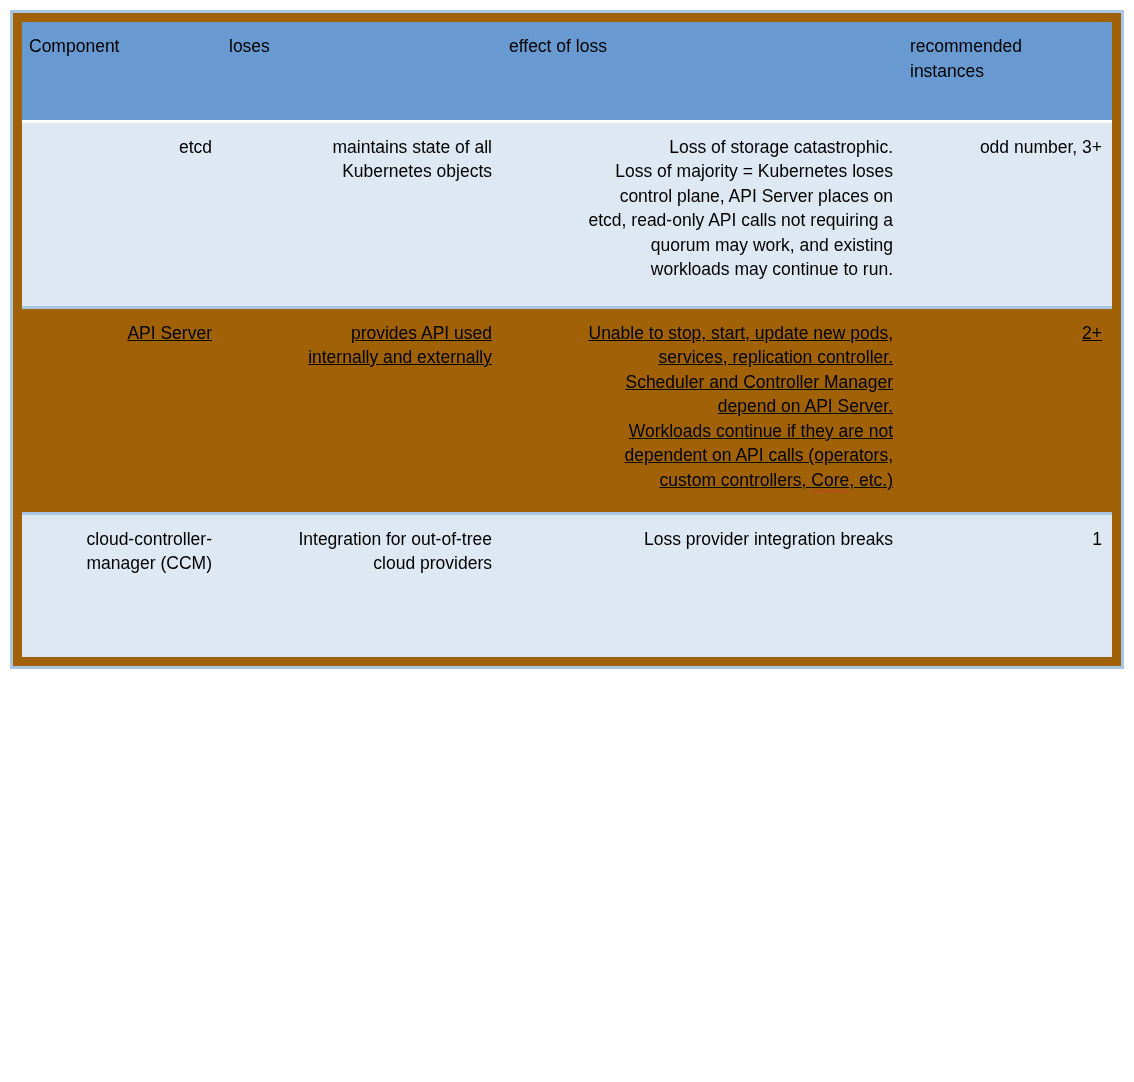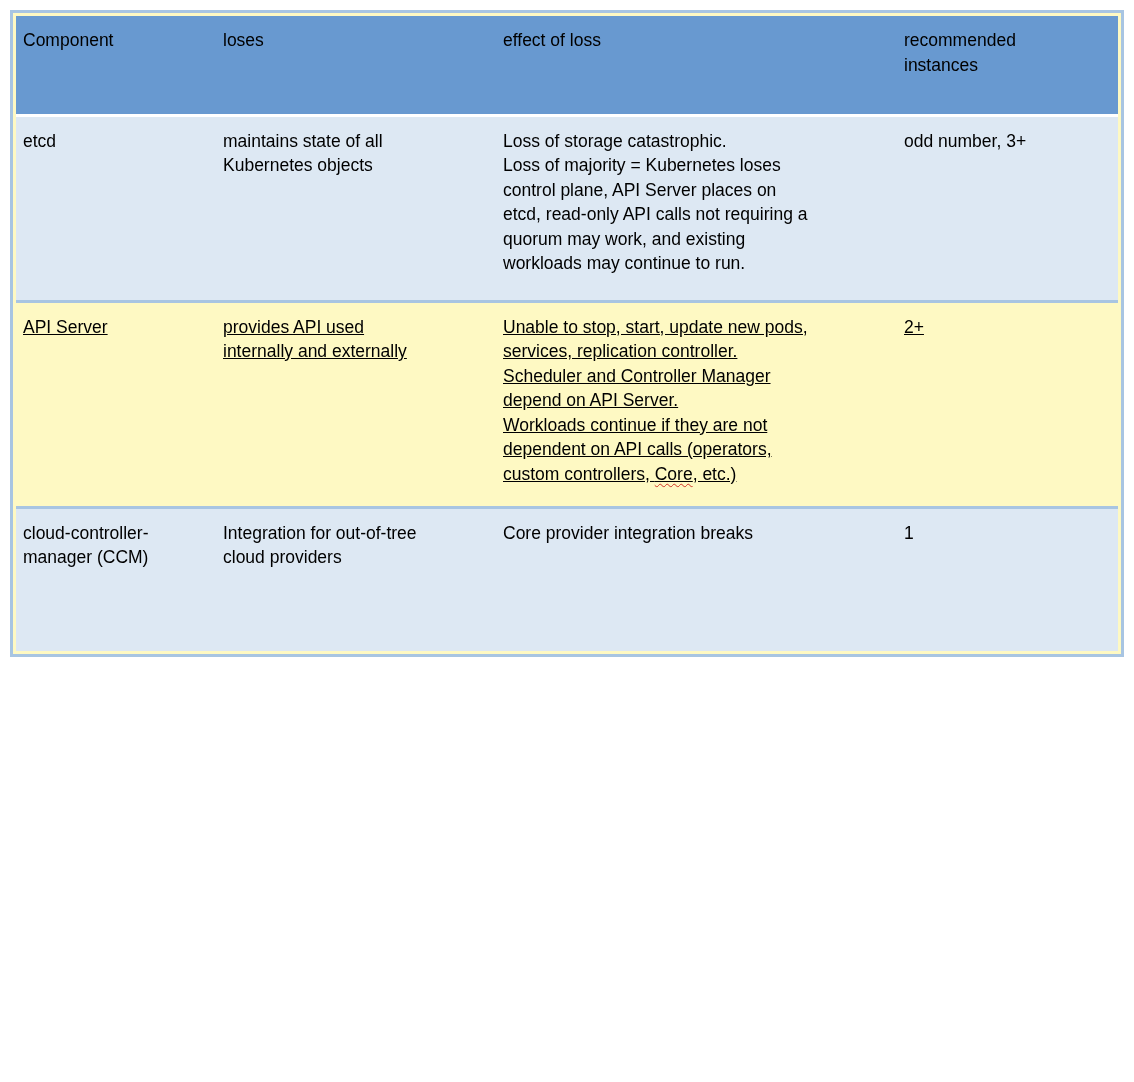--- a/index.html
+++ b/index.html
@@ -13,22 +13,22 @@
     width: 1134px;
     height: 1082px;
     box-sizing: border-box;
     padding: 10px;
     background: #ffffff;
   }
   .table-frame {
     box-sizing: border-box;
     width: 1114px;
     border: 3px solid #a8c5e2;
-    padding: 3px;
-    background: #fef9c3;
+    padding: 9px;
+    background: #a16207;
   }
   table.component-table {
     width: 100%;
     border-collapse: collapse;
     table-layout: fixed;
   }
   table.component-table col.c1 { width: 200px; }
   table.component-table col.c2 { width: 280px; }
   table.component-table col.c3 { width: 401px; }
   table.component-table col.c4 { width: auto; }
@@ -37,21 +37,21 @@
     text-align: left;
     font-weight: 400;
     font-size: 17.5px;
     line-height: 24.5px;
     padding: 12px 10px 10px 7px;
     white-space: pre-line;
     overflow: hidden;
   }
   thead tr { height: 99px; }
   thead th { background: #6899d0; }
-  tbody td { border-top: 3px solid #a8c5e2; }
+  tbody td { border-top: 3px solid #a8c5e2; text-align: right; }
   tbody tr:first-child td { border-top-color: #ffffff; }
   tbody tr.alt td { background: #dde8f3; }
   tr.r-etcd  { height: 186px; }
   tr.r-api   { height: 206px; text-decoration: underline; }
   tr.r-sched { height: 107px; }
   tr.r-kcm   { height: 137px; }
   tr.r-ccm   { height: 144px; }
   tr.r-addon { height: 145px; }
   .squiggle {
     text-decoration-line: underline;
@@ -106,19 +106,19 @@
 Workloads continue if they are not
 dependent on API calls (operators,
 custom controllers, <span class="squiggle">Core</span>, etc.)</td>
           <td>2+</td>
         </tr>
         <tr class="alt r-ccm">
           <td>cloud-controller-
 manager (CCM)</td>
           <td>Integration for out-of-tree
 cloud providers</td>
-          <td>Core provider integration breaks</td>
+          <td>Loss provider integration breaks</td>
           <td>1</td>
         </tr>
       </tbody>
     </table>
   </div>
 </div>
 
 </body></html>

